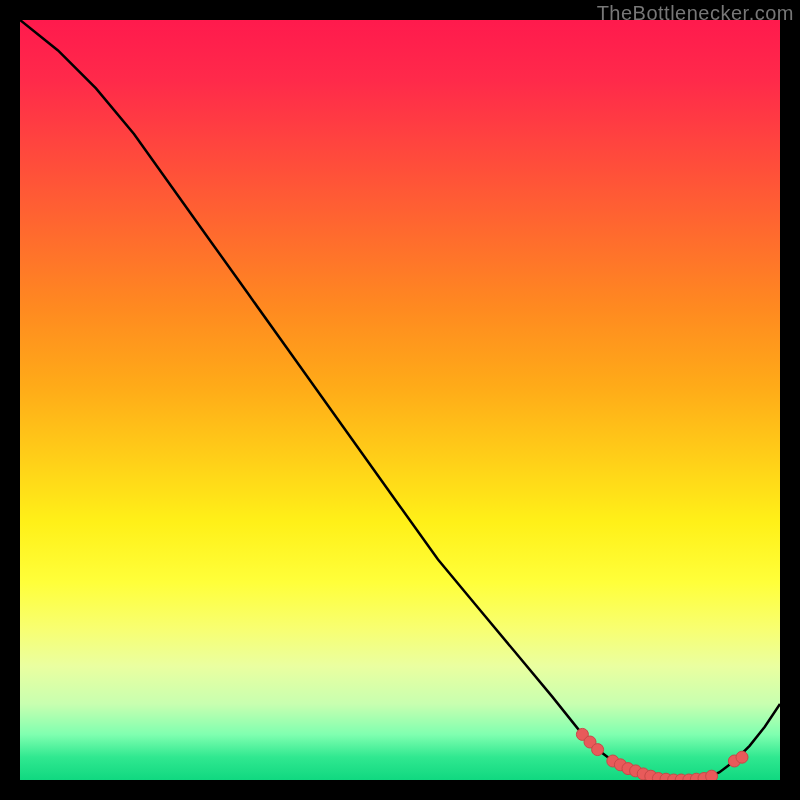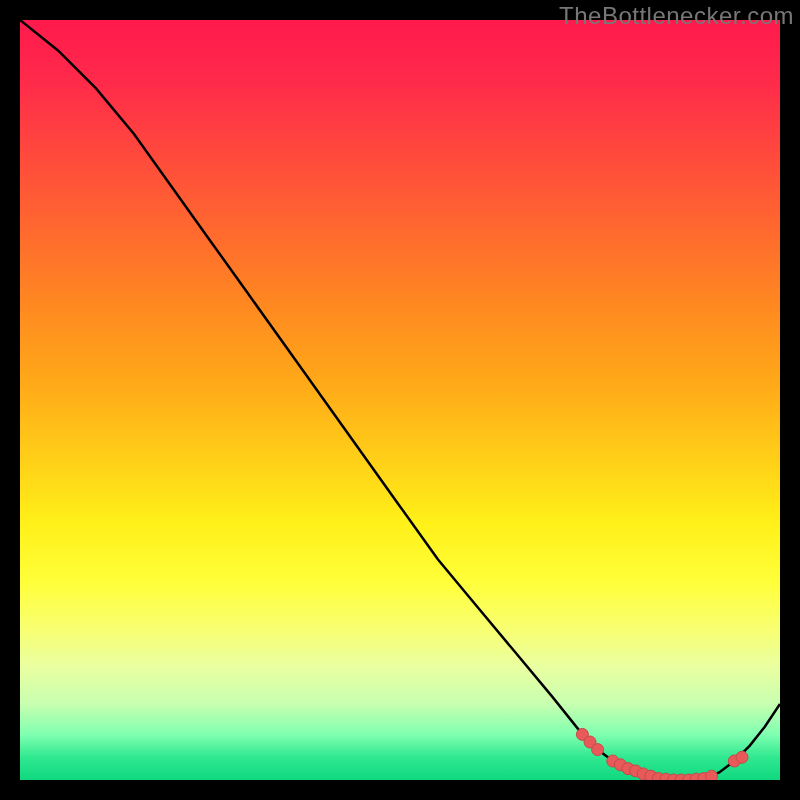--- a/index.html
+++ b/index.html
@@ -40,21 +40,21 @@
       #80ffb0 94%,
       #30e890 97%,
       #10d880 100%
     );
   }
   .watermark {
     position: absolute;
     top: 2px;
     right: 6px;
     color: #777;
-    font-size: 24px;
+    font-size: 20px;
     letter-spacing: 0.5px;
     z-index: 5;
   }
   svg.curve {
     position: absolute;
     left: 0;
     top: 0;
     width: 760px;
     height: 760px;
     z-index: 3;

